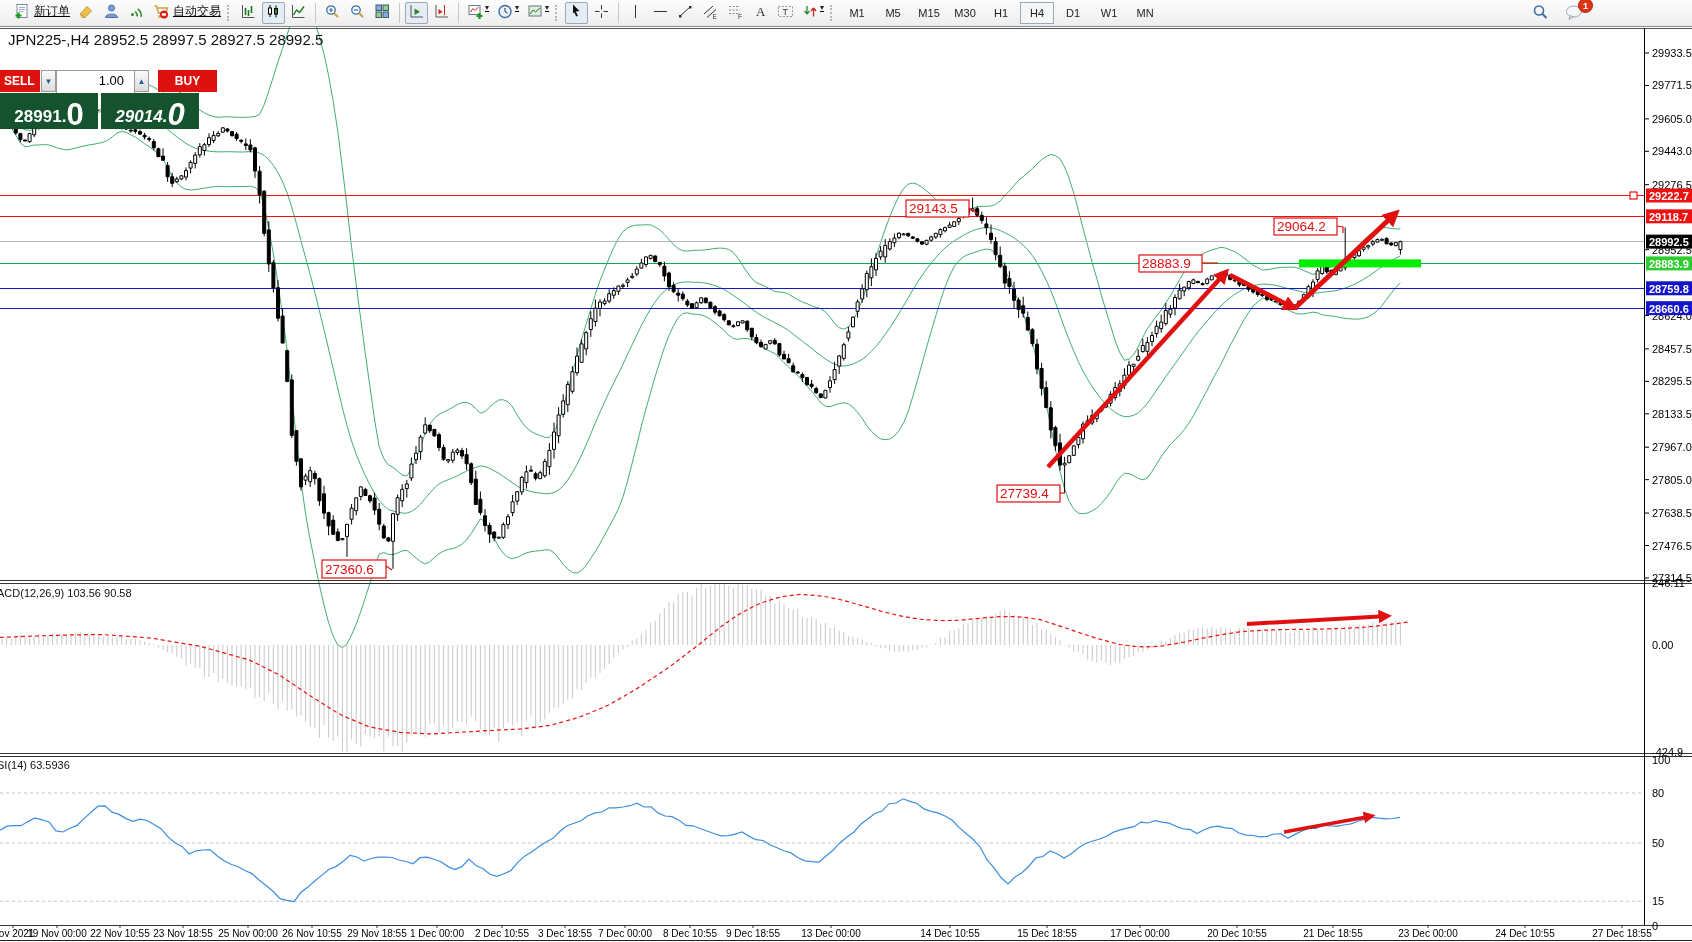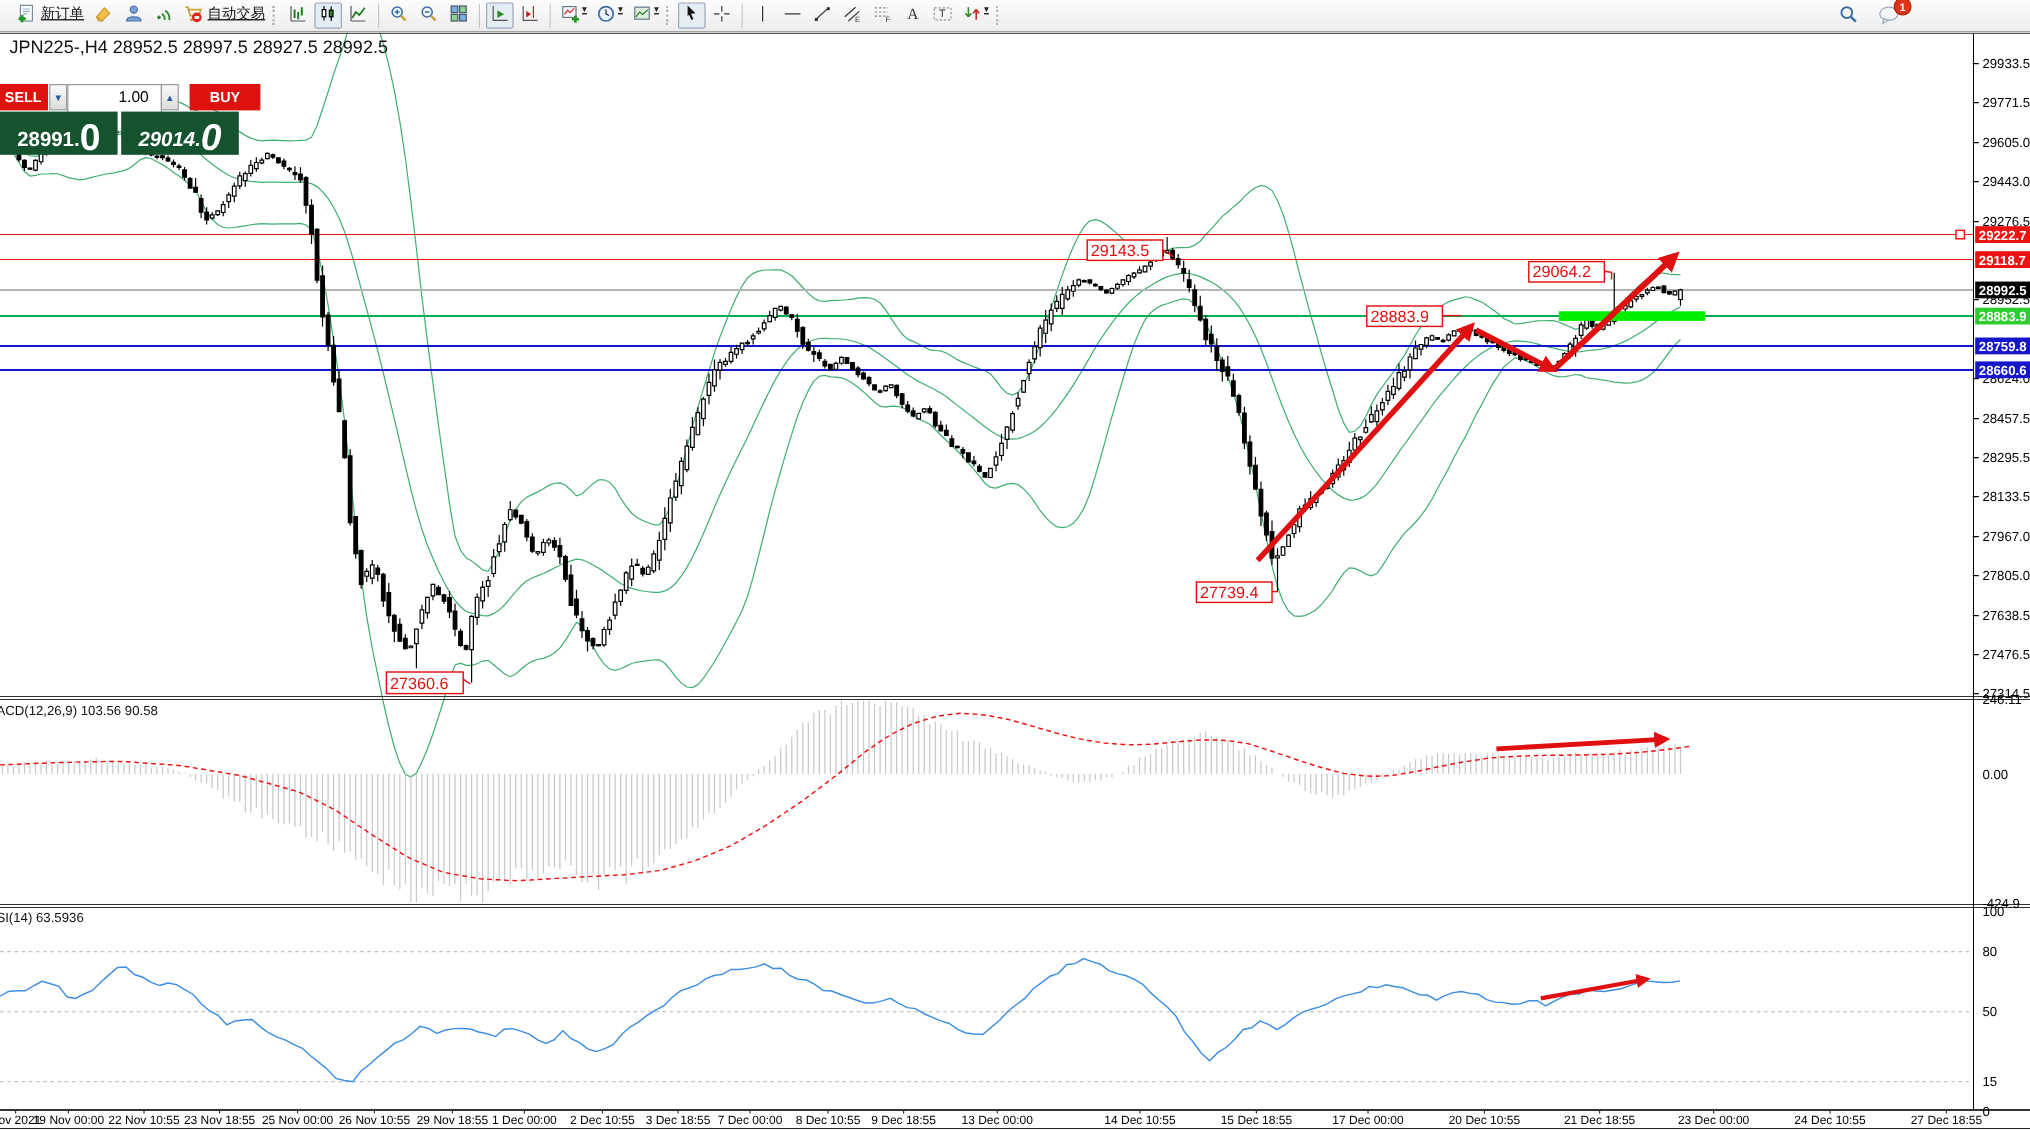--- a/index.html
+++ b/index.html
@@ -218,20 +218,31 @@
           </svg></span>
       </div>
     <div class="tbtn">
         <span><svg width="17" height="17">
             <path d="M5 3v8M5 11l-2.5-3M5 11l2.5-3" stroke="#2a8a2a" fill="none" stroke-width="1.3"></path>
             <path d="M11.5 13.5V5M11.5 5L9 8M11.5 5l2.5 3" stroke="#c22" fill="none" stroke-width="1.3"></path>
           </svg></span>
         <span class="dd">▾</span>
       </div>
     <div class="grip"></div>
+    <div id="tf-bar" style="display:flex;align-items:center;">
+        <div class="tfbtn">M1</div>
+        <div class="tfbtn">M5</div>
+        <div class="tfbtn">M15</div>
+        <div class="tfbtn">M30</div>
+        <div class="tfbtn">H1</div>
+        <div class="tfbtn active">H4</div>
+        <div class="tfbtn">D1</div>
+        <div class="tfbtn">W1</div>
+        <div class="tfbtn">MN</div>
+      </div>
     <div class="right-icons">
       <div class="tbtn">
           <span><svg width="18" height="18">
               <circle cx="8" cy="7.5" r="4.5" fill="none" stroke="#3c6ea5" stroke-width="1.6"></circle>
               <path d="M11.5 11l4 4" stroke="#3c6ea5" stroke-width="2"></path>
             </svg></span>
         </div>
       <div class="chat-wrap tbtn">
         <span><svg width="20" height="18">
               <ellipse cx="10" cy="8.5" rx="7.5" ry="5.5" fill="#f4f6f8" stroke="#9aaabb"></ellipse>

